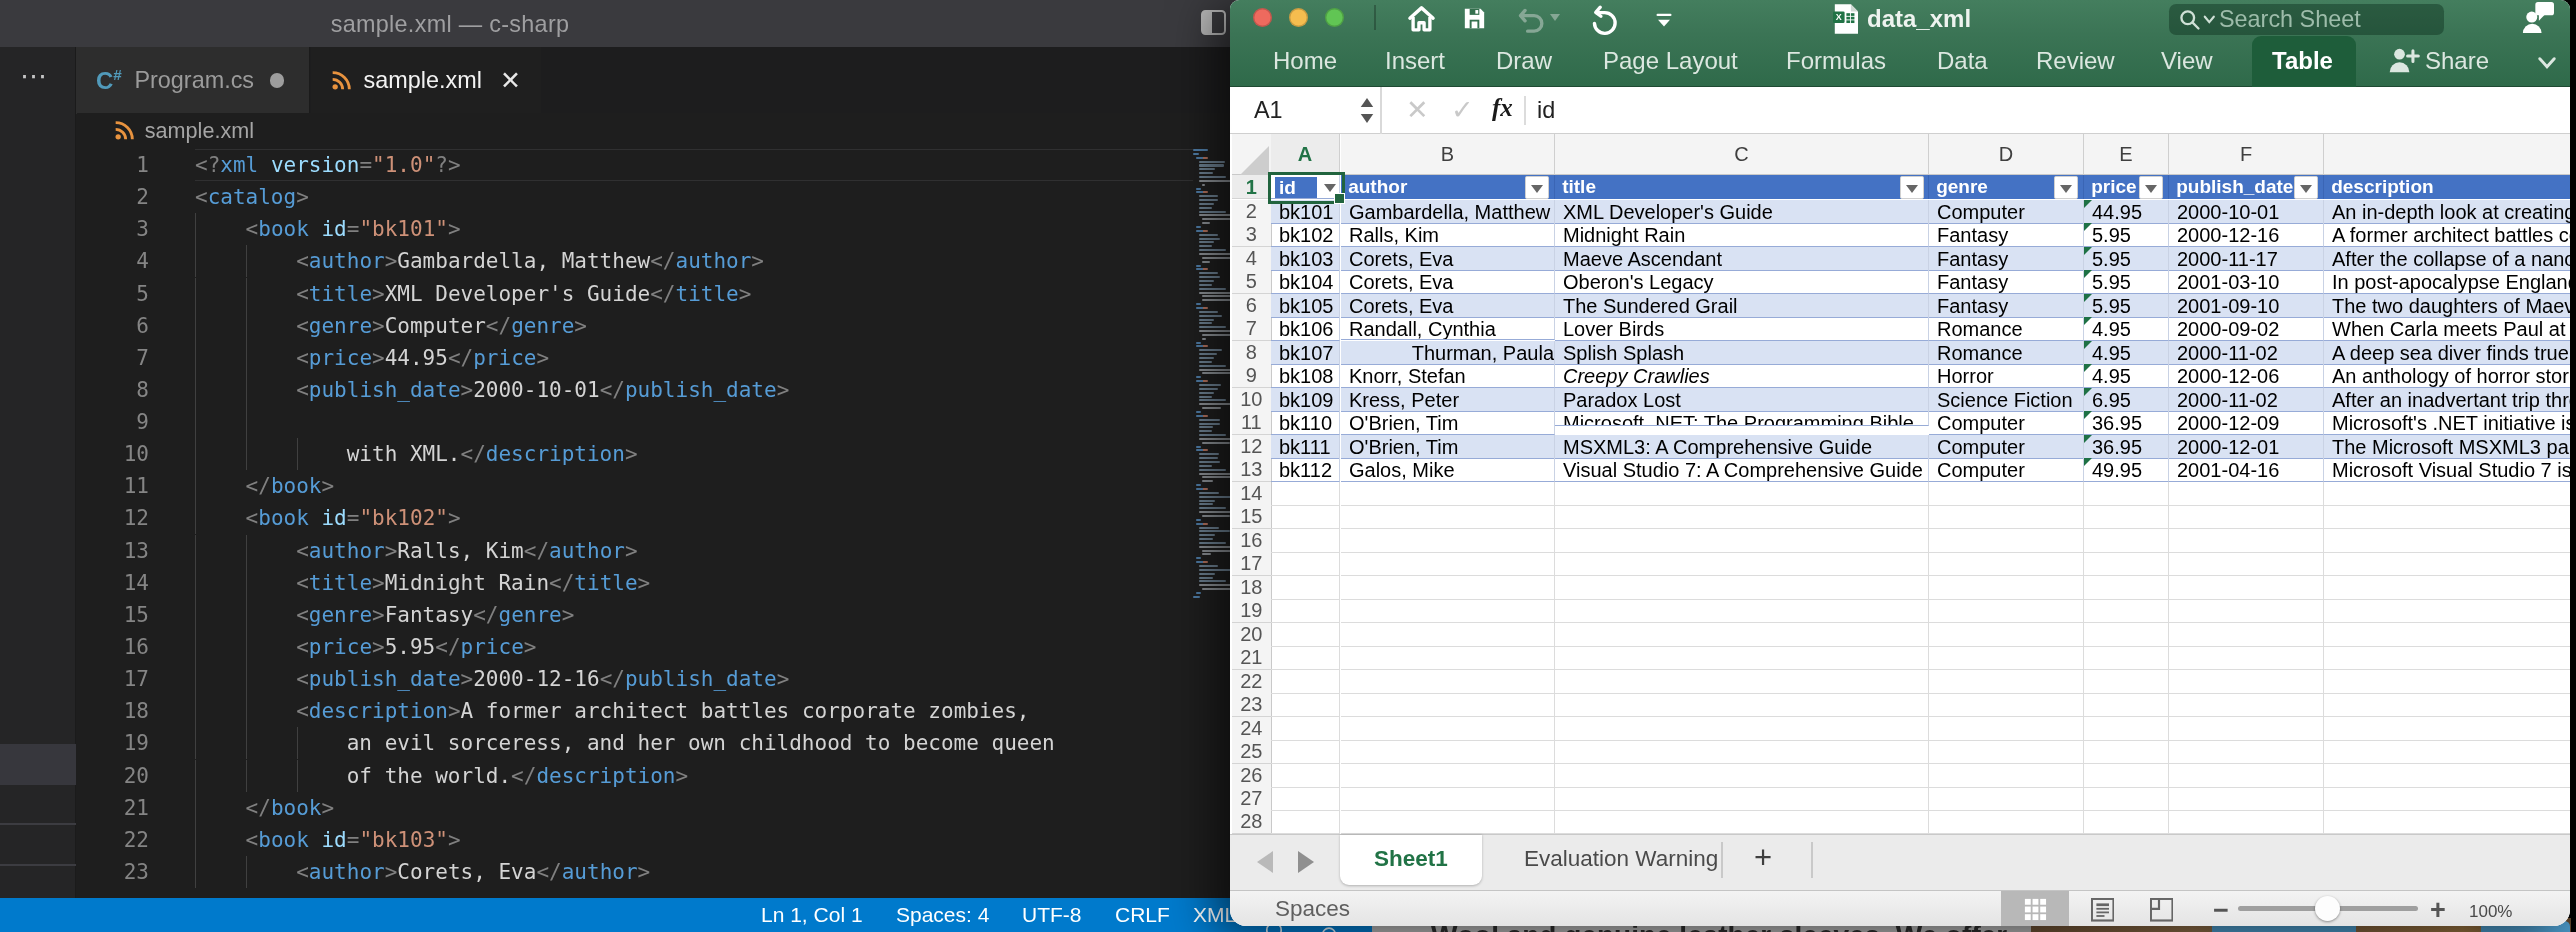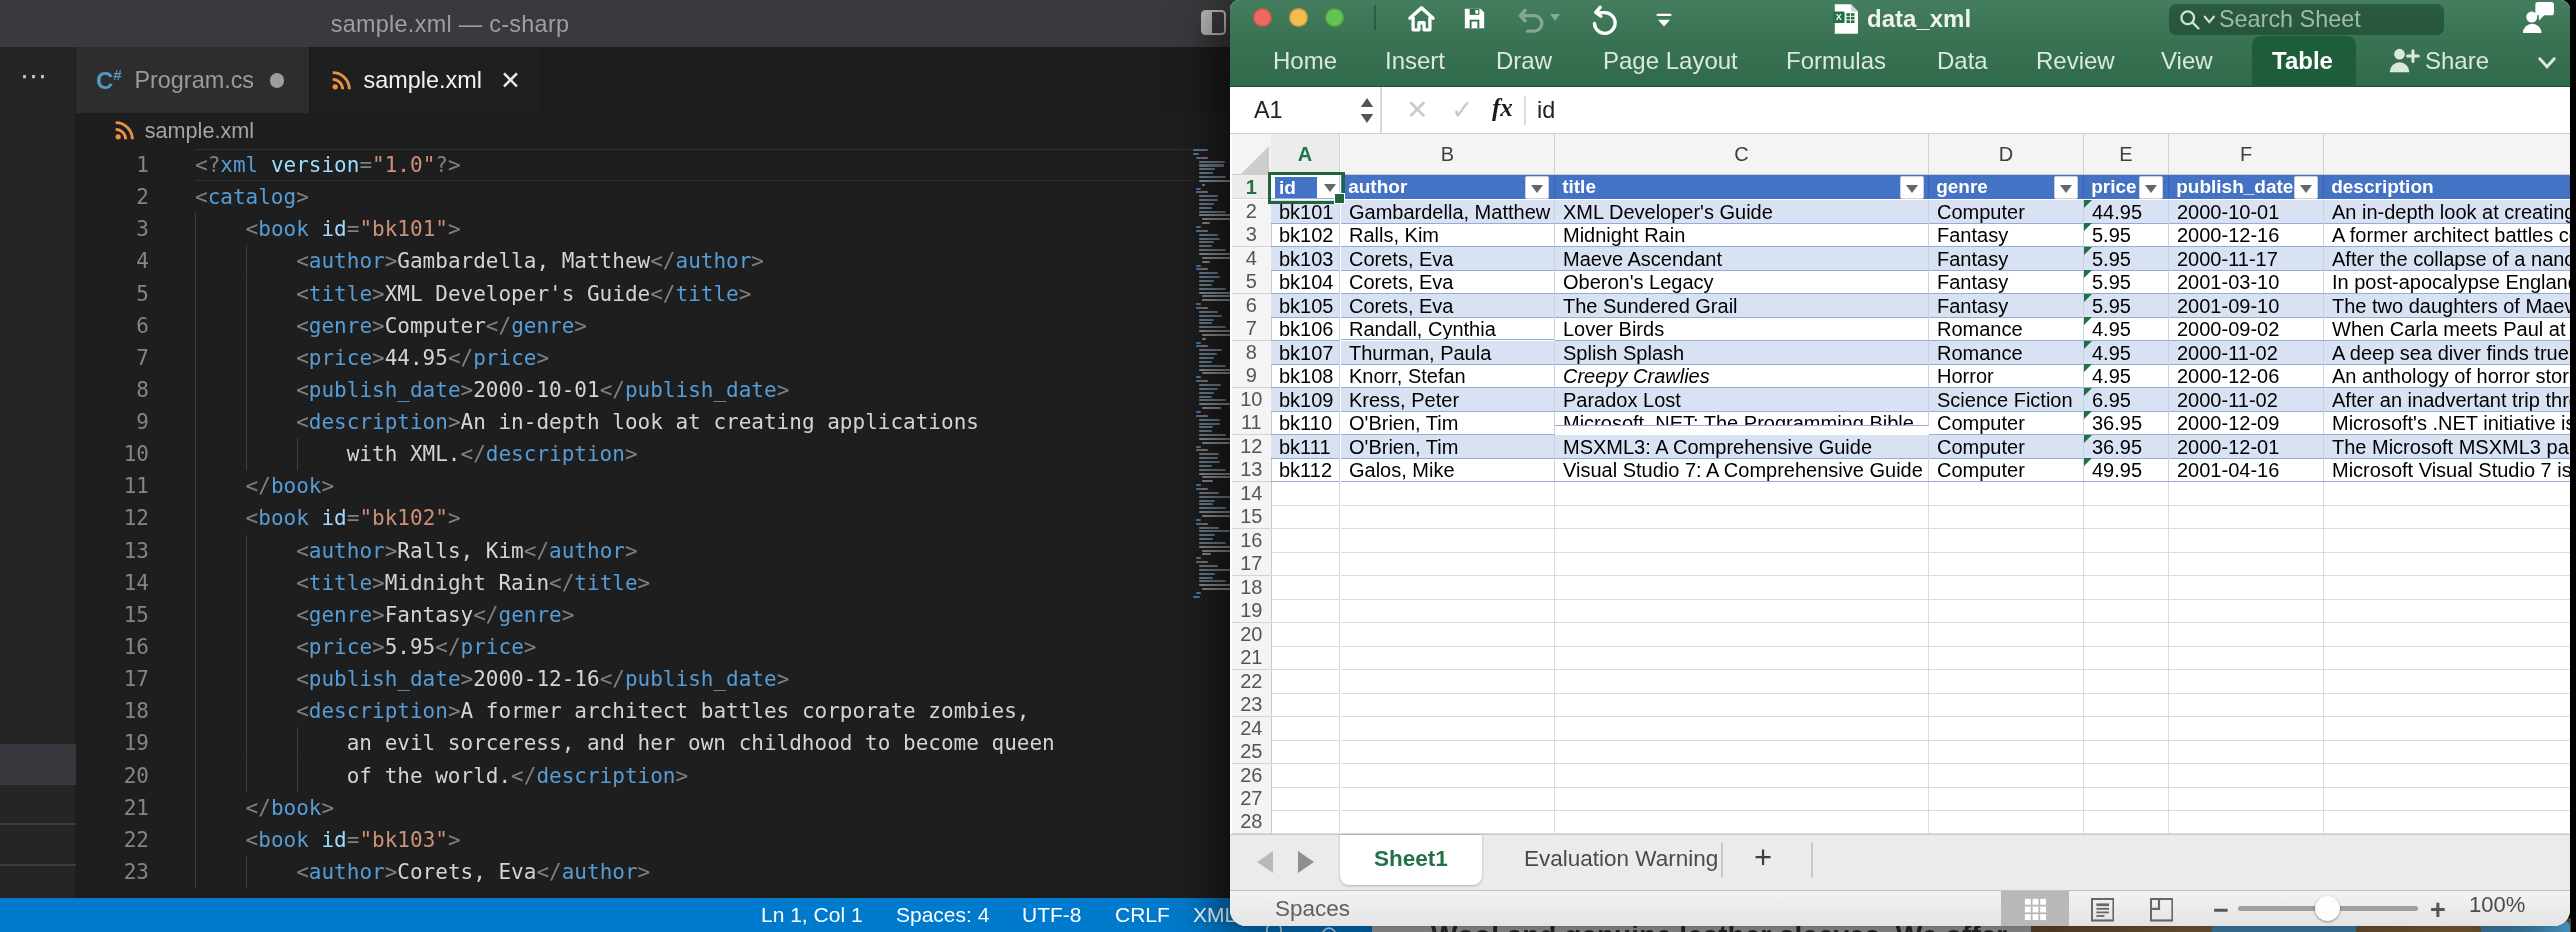--- a/index.html
+++ b/index.html
@@ -126,21 +126,21 @@
 
   
   #xl-status { left:0; top:890px; width:1340px; height:36px; background:linear-gradient(180deg,#f3f3f3,#e4e4e4); border-top:0.9px solid #c4c4c4; }
   #xl-ready { left:45px; top:5.4px; font-size:22.5px; color:#5f5f5f; }
   #xl-viewbtn { left:771px; top:0; width:68px; height:36px; background:#b8b8b8; }
   .xl-view-icon { position:absolute; top:7.2px; }
   #xl-zoom-minus { left:983px; top:3.6px; color:#555; font-size:27px; font-weight:bold; }
   #xl-zoom-track { left:1008px; top:15.3px; width:180px; height:4.5px; background:#9f9f9f; border-radius:2.7px; }
   #xl-zoom-knob { left:1085px; top:4.5px; width:25px; height:25px; background:#fdfdfd; border-radius:50%; box-shadow:0 0.9px 2.7px rgba(0,0,0,.4); }
   #xl-zoom-plus { left:1200px; top:3.6px; color:#555; font-size:27px; font-weight:bold; }
-  #xl-zoom-pct { left:1239px; top:1px; font-size:22px; color:#4a4a4a;text-align:center; }
+  #xl-zoom-pct { left:1239px; top:11px; font-size:17px; color:#4a4a4a;text-align:center; }
 </style>
 </head>
 <body>
 
 <div class="abs" id="vscode">
   <div class="abs" id="vs-titlebar">
     <div class="abs" id="vs-title">sample.xml — c-sharp</div>
     <div class="abs" id="vs-layout-icon">
         <span class="half"></span>
       </div>
@@ -221,21 +221,20 @@
       <div class="code-line" style="top: 225px;">
         <div class="code-gutter">8</div>
         <div class="ind-guide" style="left: 118px;"></div>
         <div class="ind-guide" style="left: 169px;"></div>
         <div class="code-text"><span>        </span><span class="tok-g">&lt;</span><span class="tok-t">publish_date</span><span class="tok-g">&gt;</span><span class="tok-x">2000-10-01</span><span class="tok-g">&lt;/</span><span class="tok-t">publish_date</span><span class="tok-g">&gt;</span></div>
       </div>
       <div class="code-line" style="top: 257px;">
         <div class="code-gutter">9</div>
         <div class="ind-guide" style="left: 118px;"></div>
         <div class="ind-guide" style="left: 169px;"></div>
-        <div class="code-text"><span>        </span><span class="tok-g">&lt;</span><span class="tok-t">description</span><span class="tok-g">&gt;</span><span class="tok-x">An in-depth look at creating applications</span></div>
       </div>
       <div class="code-line" style="top: 289px;">
         <div class="code-gutter">10</div>
         <div class="ind-guide" style="left: 118px;"></div>
         <div class="ind-guide" style="left: 169px;"></div>
         <div class="ind-guide" style="left: 220px;"></div>
         <div class="code-text"><span>            </span><span class="tok-x">with XML.</span><span class="tok-g">&lt;/</span><span class="tok-t">description</span><span class="tok-g">&gt;</span></div>
       </div>
       <div class="code-line" style="top: 321px;">
         <div class="code-gutter">11</div>
@@ -653,21 +652,21 @@
       <div class="cell tablerow band" style="left: 939px; top: 160px; width: 155px; height: 23.5px; line-height: 22px;">2001-09-10</div>
       <div class="cell tablerow band" style="left: 1094px; top: 160px; width: 247px; height: 23.5px; line-height: 22px;">The two daughters of Maeve, half-sisters, battle one another for control of England. Sequel to Oberon's Legacy.</div>
       <div class="cell tablerow" style="left: 41px; top: 183px; width: 69px; height: 23.5px; line-height: 22px;">bk106</div>
       <div class="cell tablerow" style="left: 111px; top: 183px; width: 214px; height: 23px; line-height: 22px;">Randall, Cynthia</div>
       <div class="cell tablerow" style="left: 325px; top: 183px; width: 374px; height: 23.5px; line-height: 22px;">Lover Birds</div>
       <div class="cell tablerow" style="left: 699px; top: 183px; width: 155px; height: 23.5px; line-height: 22px;">Romance</div>
       <div class="cell tablerow" style="left: 854px; top: 183px; width: 85px; height: 23.5px; line-height: 22px;">4.95<div class="err-tri" style="left: 0px; top: 0px;"></div></div>
       <div class="cell tablerow" style="left: 939px; top: 183px; width: 155px; height: 23.5px; line-height: 22px;">2000-09-02</div>
       <div class="cell tablerow" style="left: 1094px; top: 183px; width: 247px; height: 23.5px; line-height: 22px;">When Carla meets Paul at an ornithology conference, tempers fly as feathers get ruffled.</div>
       <div class="cell tablerow band" style="left: 41px; top: 207px; width: 69px; height: 23.5px; line-height: 22px;">bk107</div>
-      <div class="cell tablerow band" style="left: 111px; top: 207px; width: 214px; height: 23.5px; line-height: 22px;">Thurman, Paula</div>
+      <div class="cell tablerow band" style="left: 111px; top: 207px; width: 214px; height: 23.5px; line-height: 22px; text-align: right;">Thurman, Paula</div>
       <div class="cell tablerow band" style="left: 325px; top: 207px; width: 374px; height: 23.5px; line-height: 22px;">Splish Splash</div>
       <div class="cell tablerow band" style="left: 699px; top: 207px; width: 155px; height: 23.5px; line-height: 22px;">Romance</div>
       <div class="cell tablerow band" style="left: 854px; top: 207px; width: 85px; height: 23.5px; line-height: 22px;">4.95<div class="err-tri" style="left: 0px; top: 0px;"></div></div>
       <div class="cell tablerow band" style="left: 939px; top: 207px; width: 155px; height: 23.5px; line-height: 22px;">2000-11-02</div>
       <div class="cell tablerow band" style="left: 1094px; top: 207px; width: 247px; height: 23.5px; line-height: 22px;">A deep sea diver finds true love twenty thousand leagues beneath the sea.</div>
       <div class="cell tablerow" style="left: 41px; top: 230px; width: 69px; height: 23.5px; line-height: 22px;">bk108</div>
       <div class="cell tablerow" style="left: 111px; top: 230px; width: 214px; height: 23.5px; line-height: 22px;">Knorr, Stefan</div>
       <div class="cell tablerow" style="left: 325px; top: 230px; width: 374px; height: 23.5px; line-height: 22px; font-style: italic;">Creepy Crawlies</div>
       <div class="cell tablerow" style="left: 699px; top: 230px; width: 155px; height: 23.5px; line-height: 22px;">Horror</div>
       <div class="cell tablerow" style="left: 854px; top: 230px; width: 85px; height: 23.5px; line-height: 22px;">4.95<div class="err-tri" style="left: 0px; top: 0px;"></div></div>

